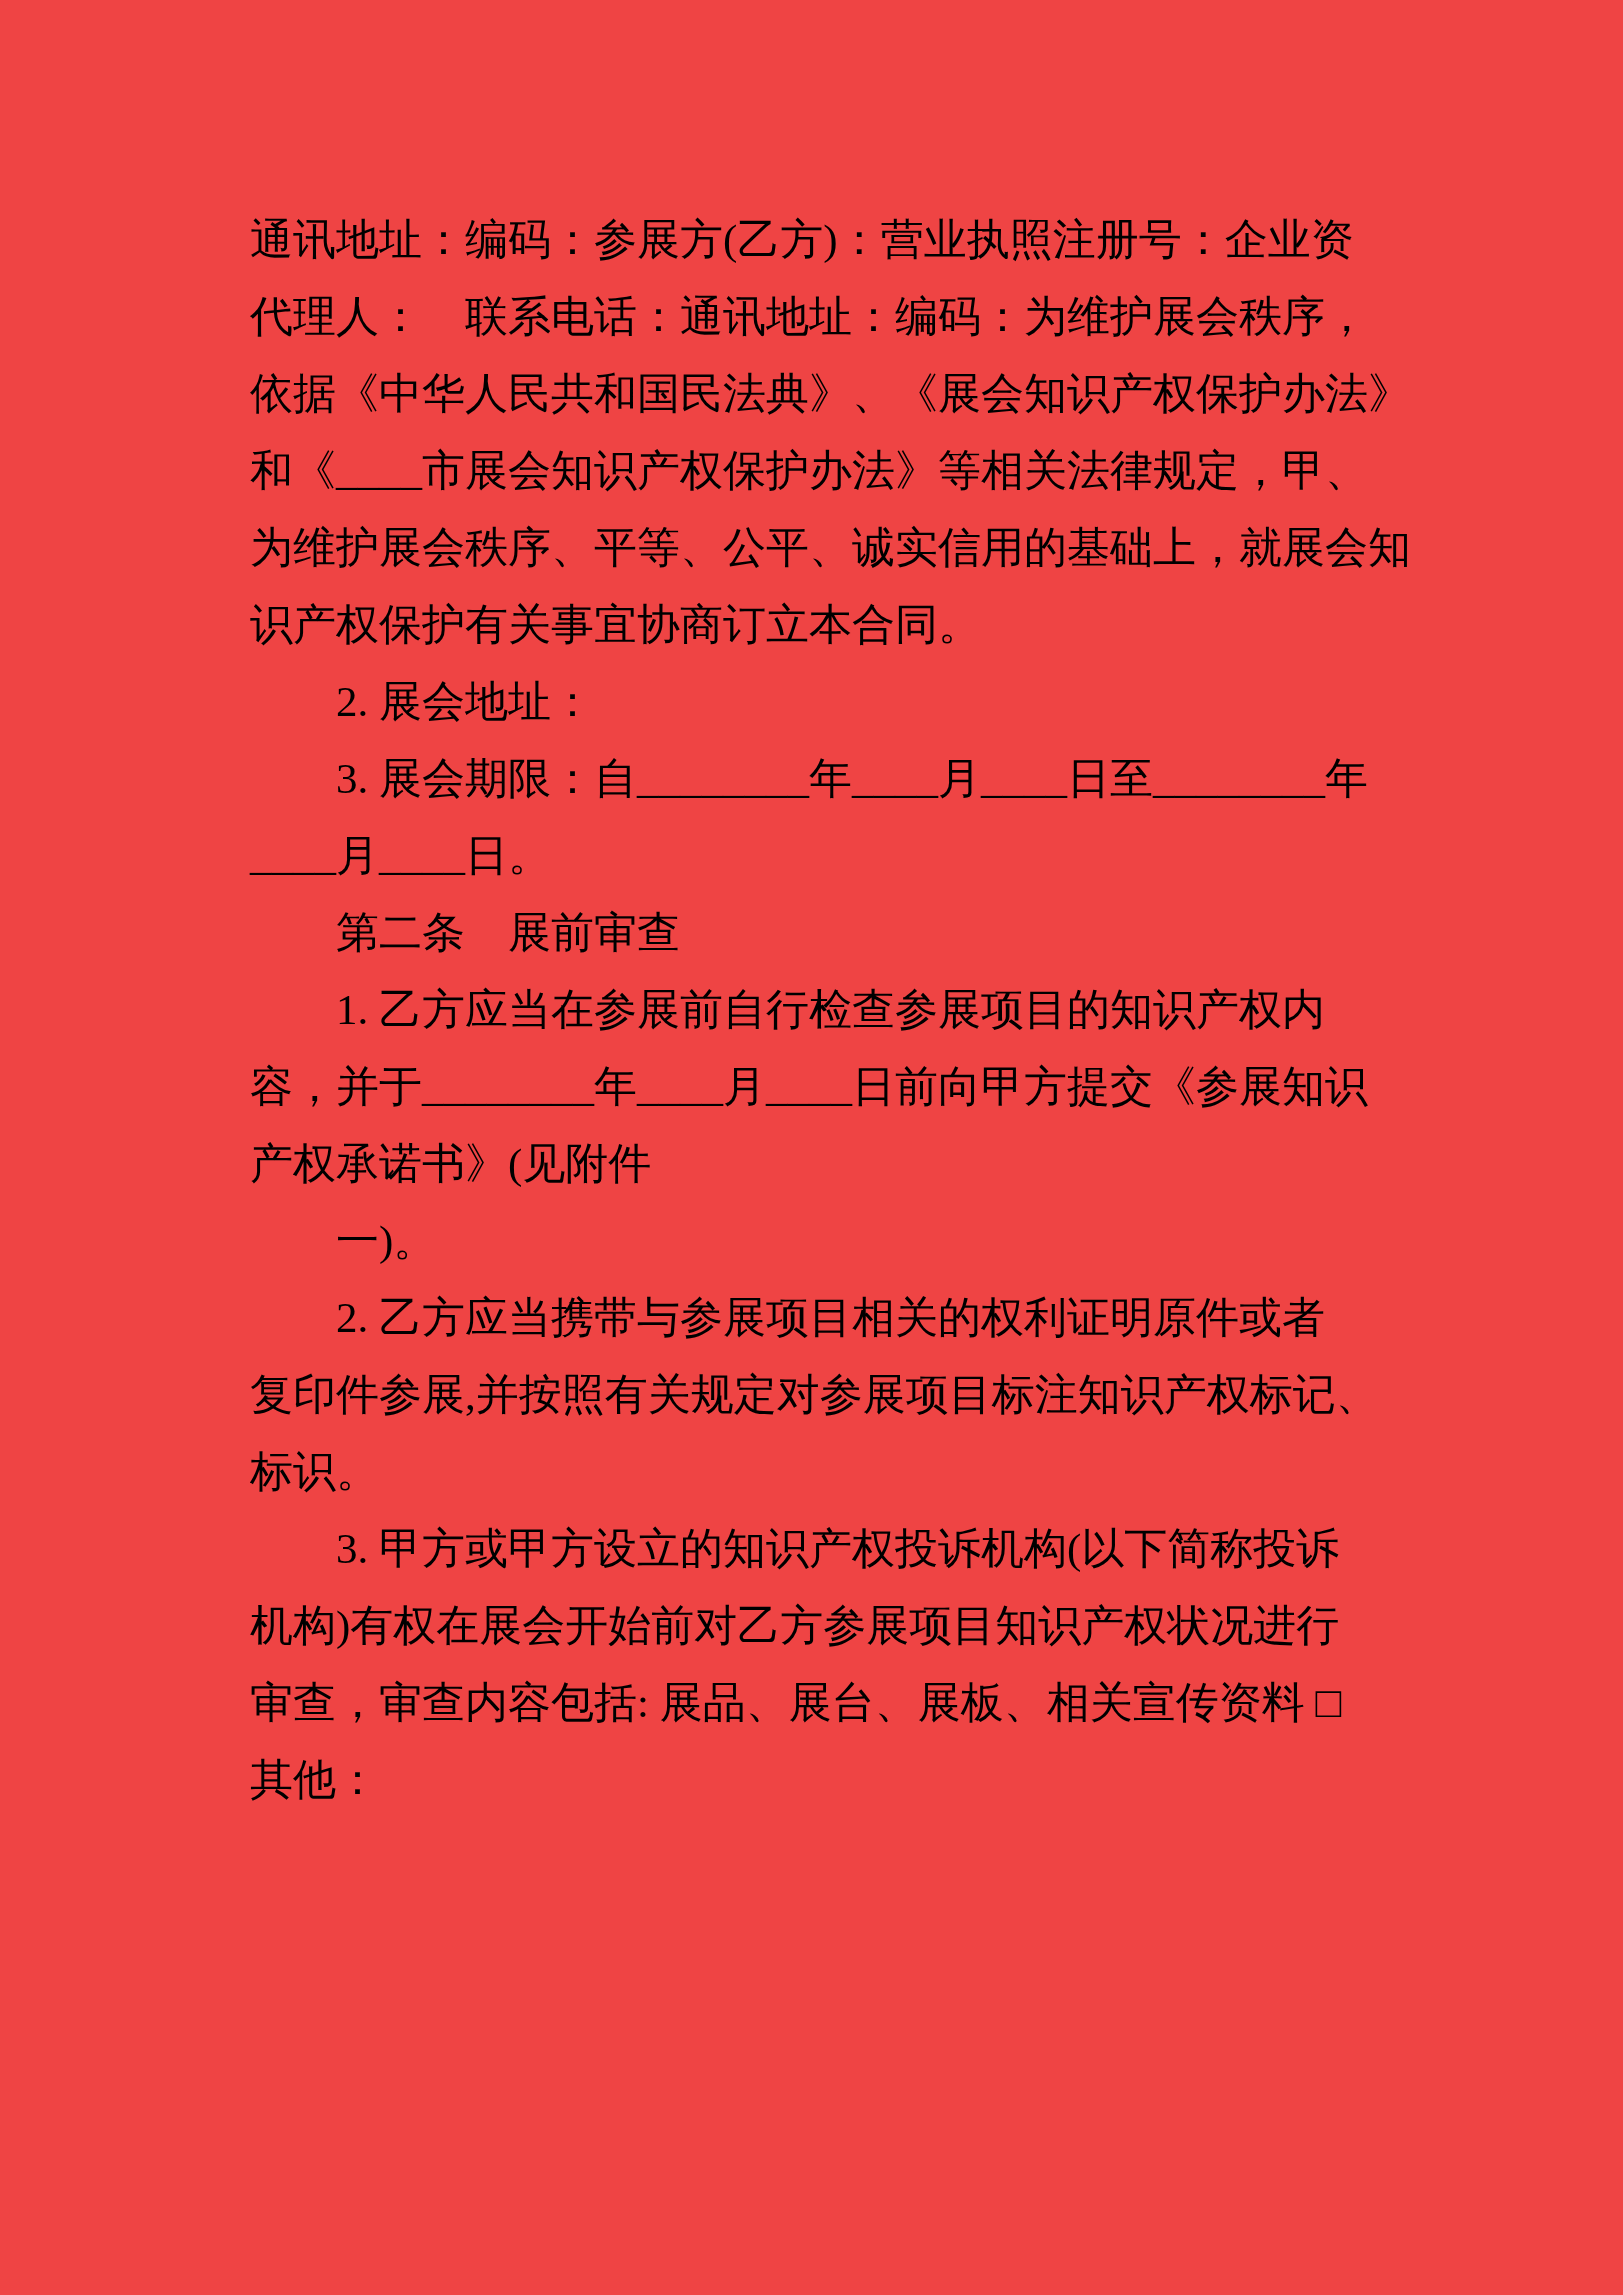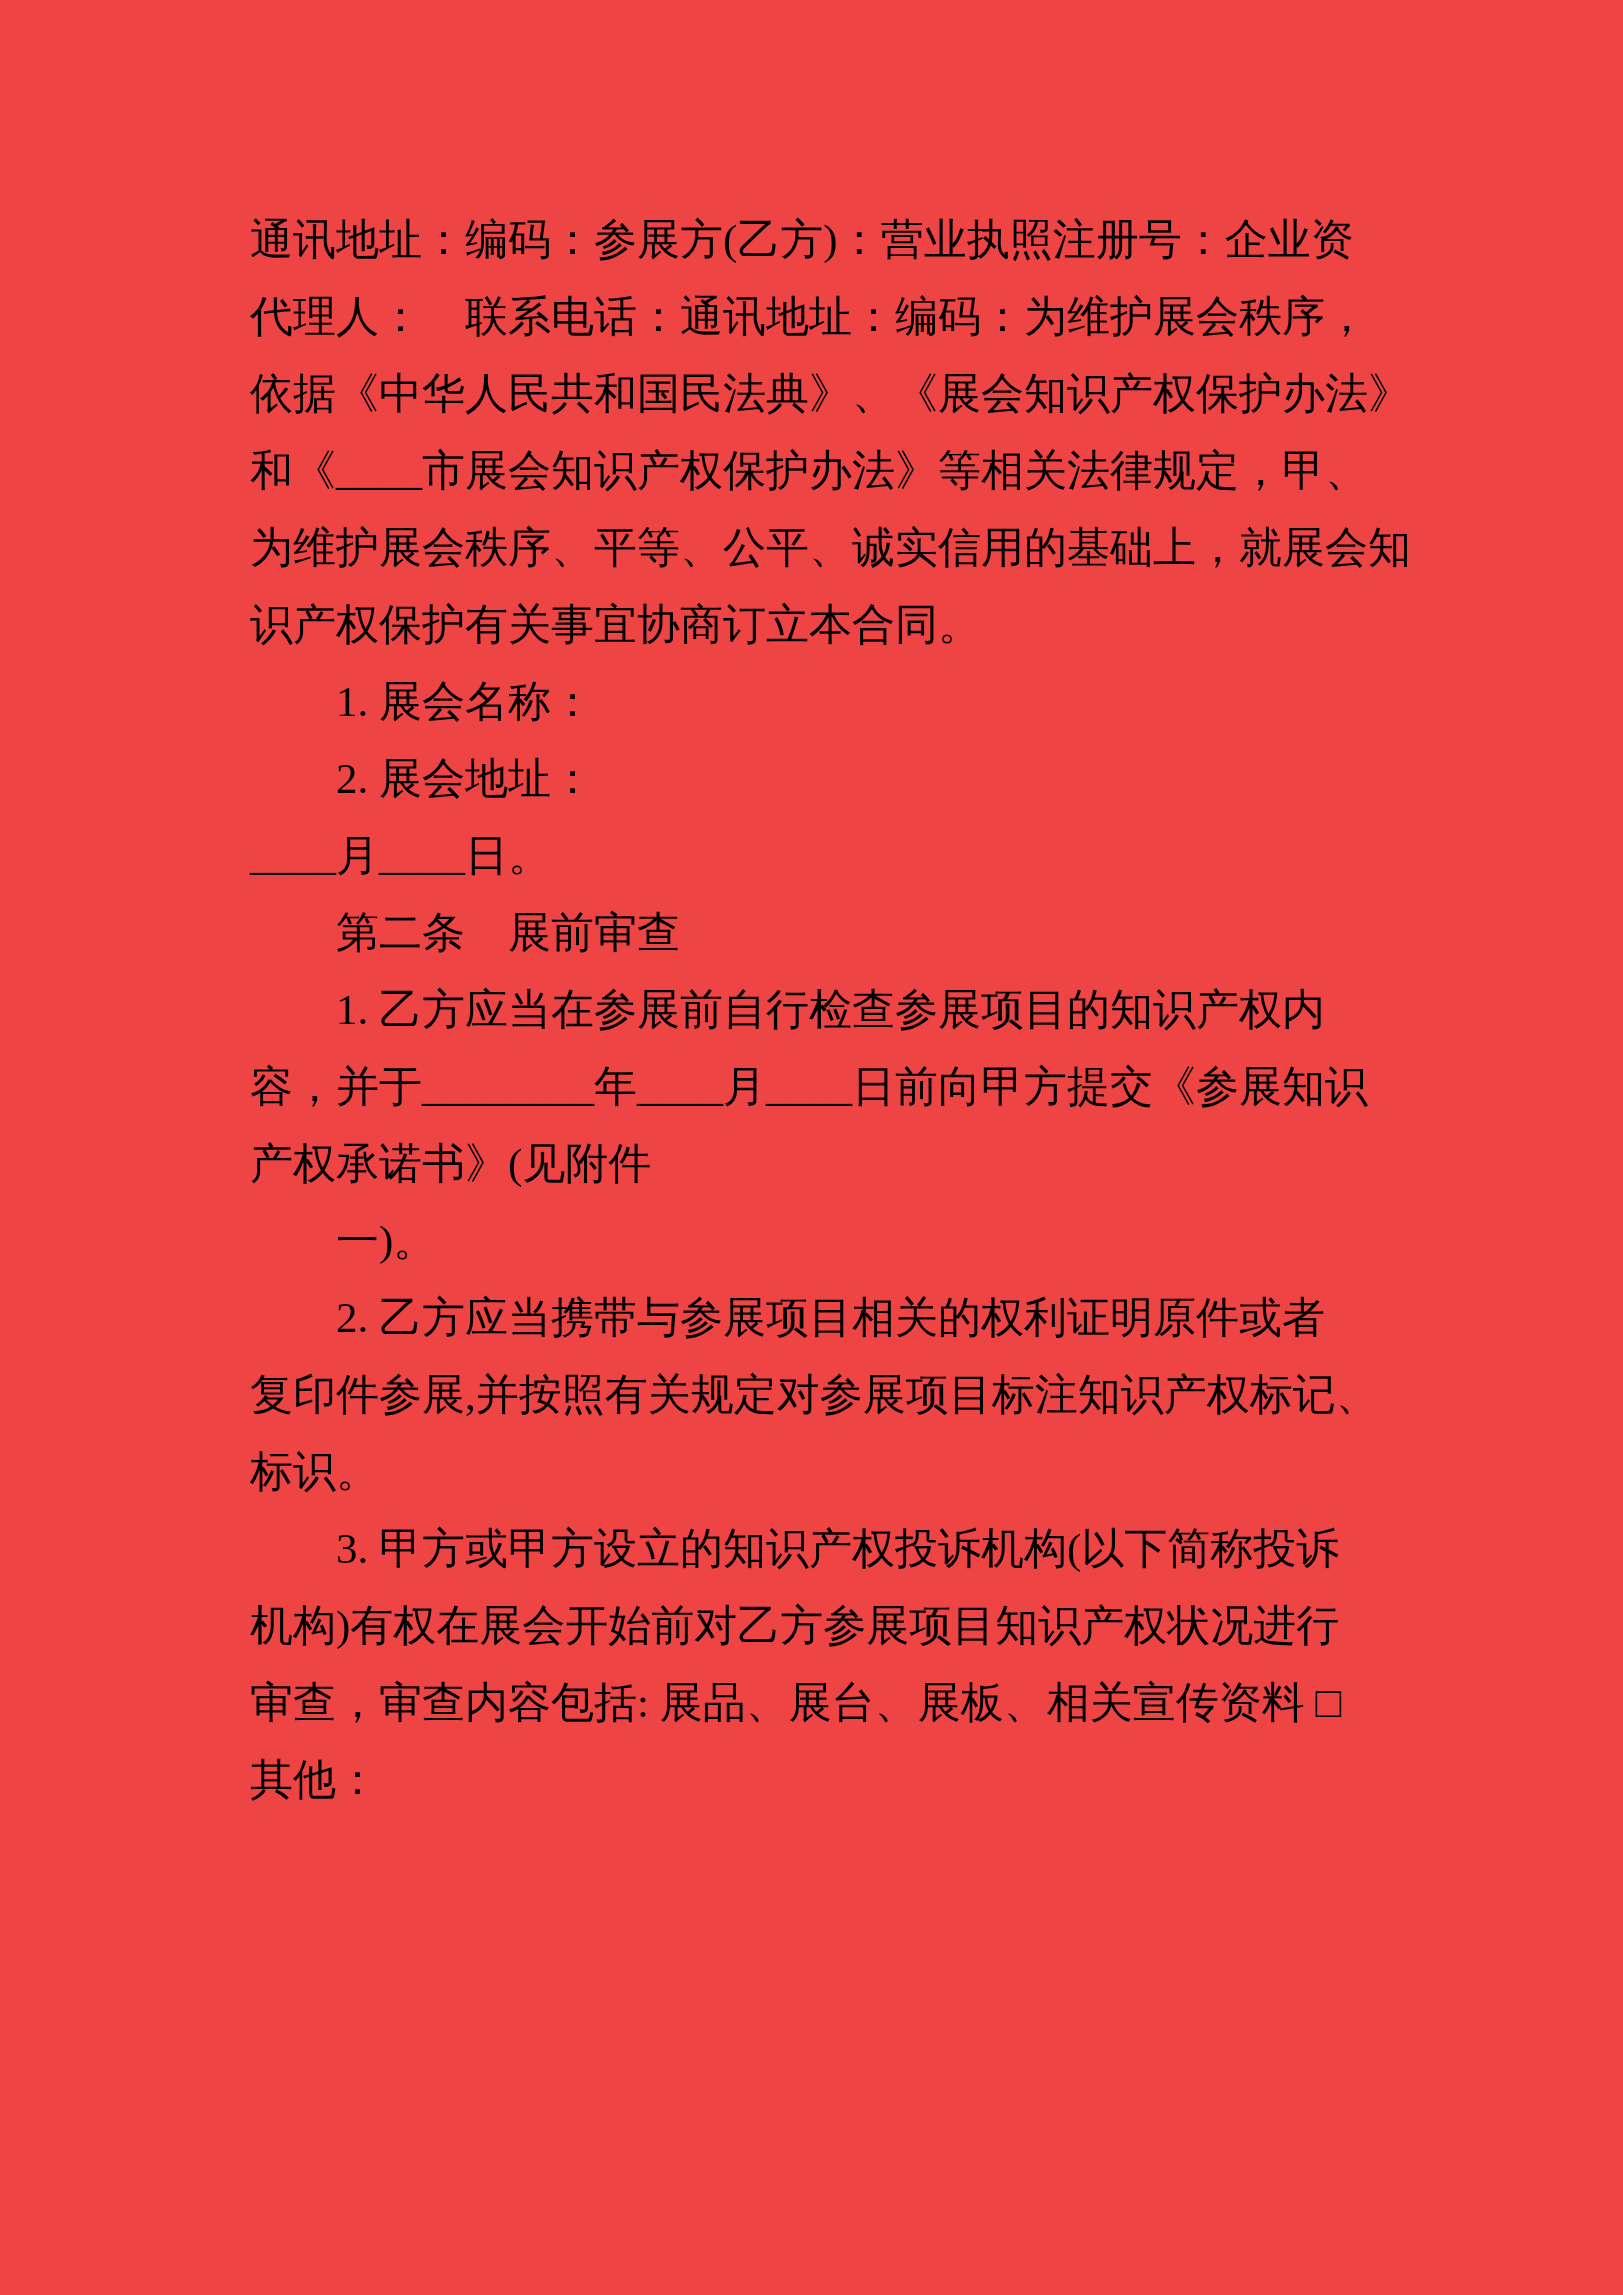--- a/index.html
+++ b/index.html
@@ -40,22 +40,22 @@
 <body>
 
 <div class="page">
   <div class="content">
     <p class="line">通讯地址：编码：参展方(乙方)：营业执照注册号：企业资</p>
     <p class="line">代理人：　联系电话：通讯地址：编码：为维护展会秩序，</p>
     <p class="line">依据《中华人民共和国民法典》、《展会知识产权保护办法》</p>
     <p class="line">和《____市展会知识产权保护办法》等相关法律规定，甲、</p>
     <p class="line">为维护展会秩序、平等、公平、诚实信用的基础上，就展会知</p>
     <p class="line">识产权保护有关事宜协商订立本合同。</p>
-    <p class="line indented">1. 展会名称：</p>
     <p class="line indented">2. 展会地址：</p>
+    <p class="line indented">3. 展会期限：自________年____月____日至________年</p>
     <p class="line">____月____日。</p>
     <p class="line indented">第二条　展前审查</p>
     <p class="line indented">1. 乙方应当在参展前自行检查参展项目的知识产权内</p>
     <p class="line">容，并于________年____月____日前向甲方提交《参展知识</p>
     <p class="line">产权承诺书》(见附件</p>
     <p class="line indented">一)。</p>
     <p class="line indented">2. 乙方应当携带与参展项目相关的权利证明原件或者</p>
     <p class="line">复印件参展,并按照有关规定对参展项目标注知识产权标记、</p>
     <p class="line">标识。</p>
     <p class="line indented">3. 甲方或甲方设立的知识产权投诉机构(以下简称投诉</p>

